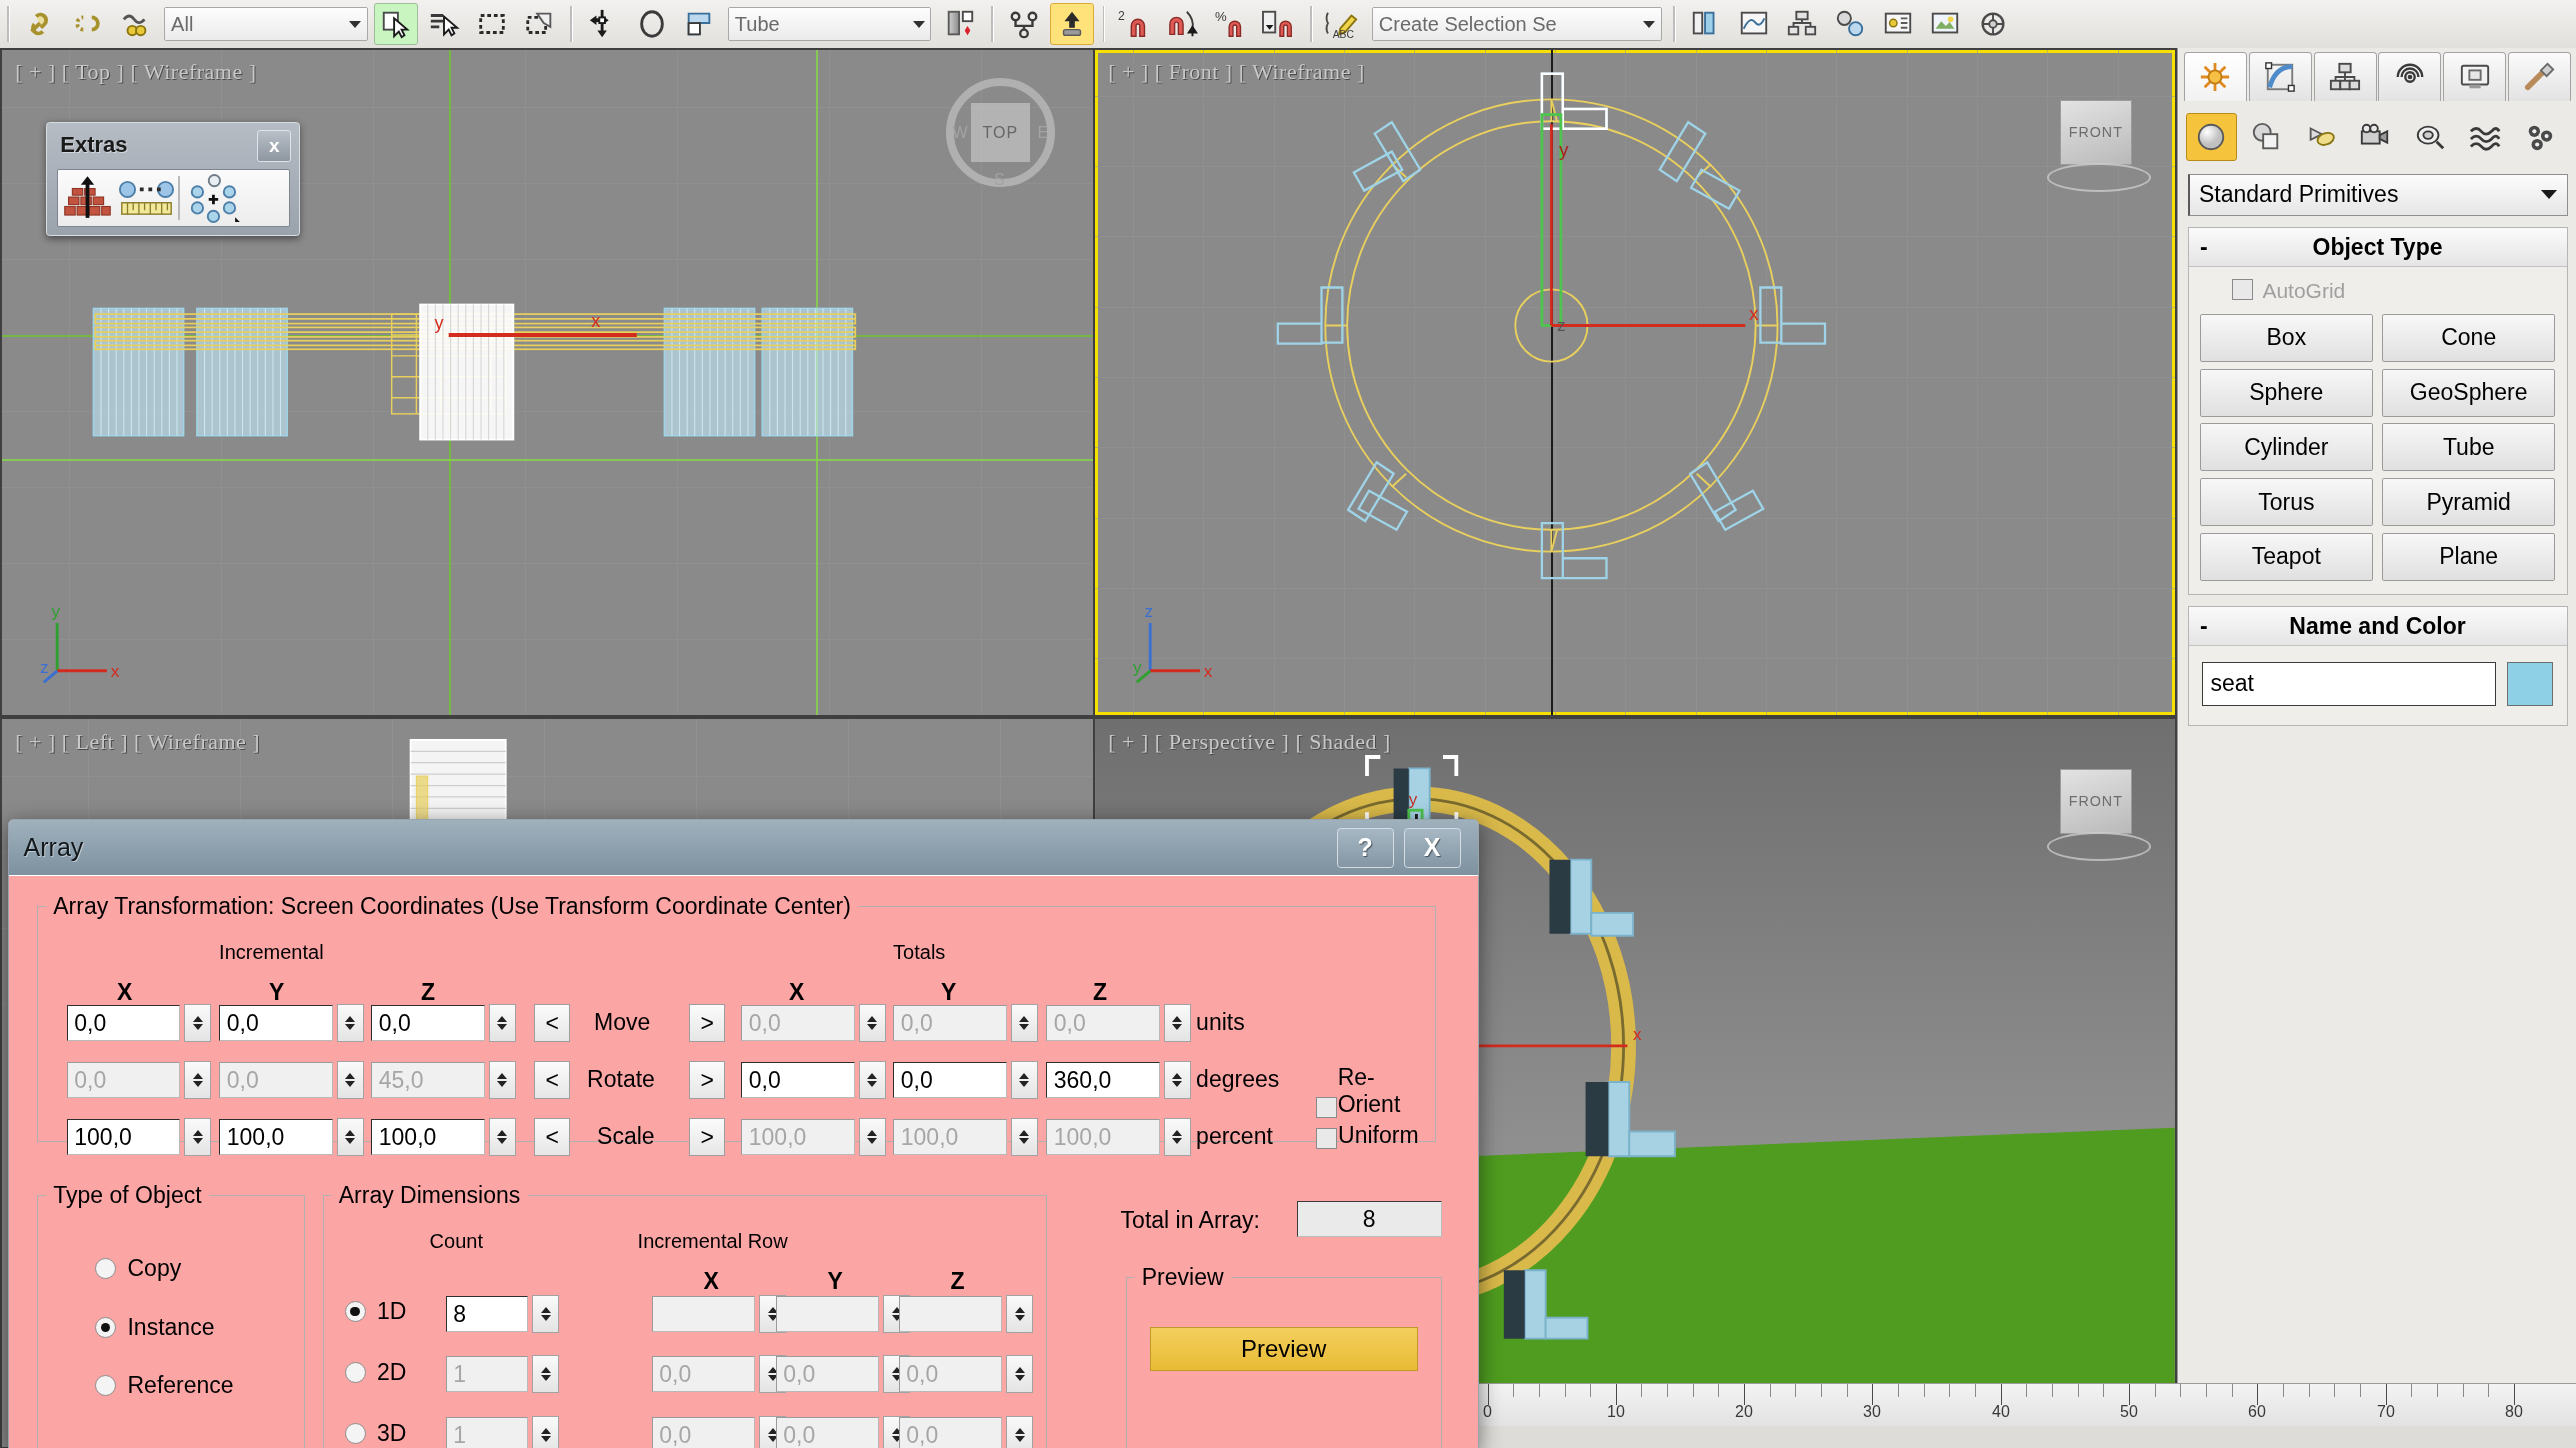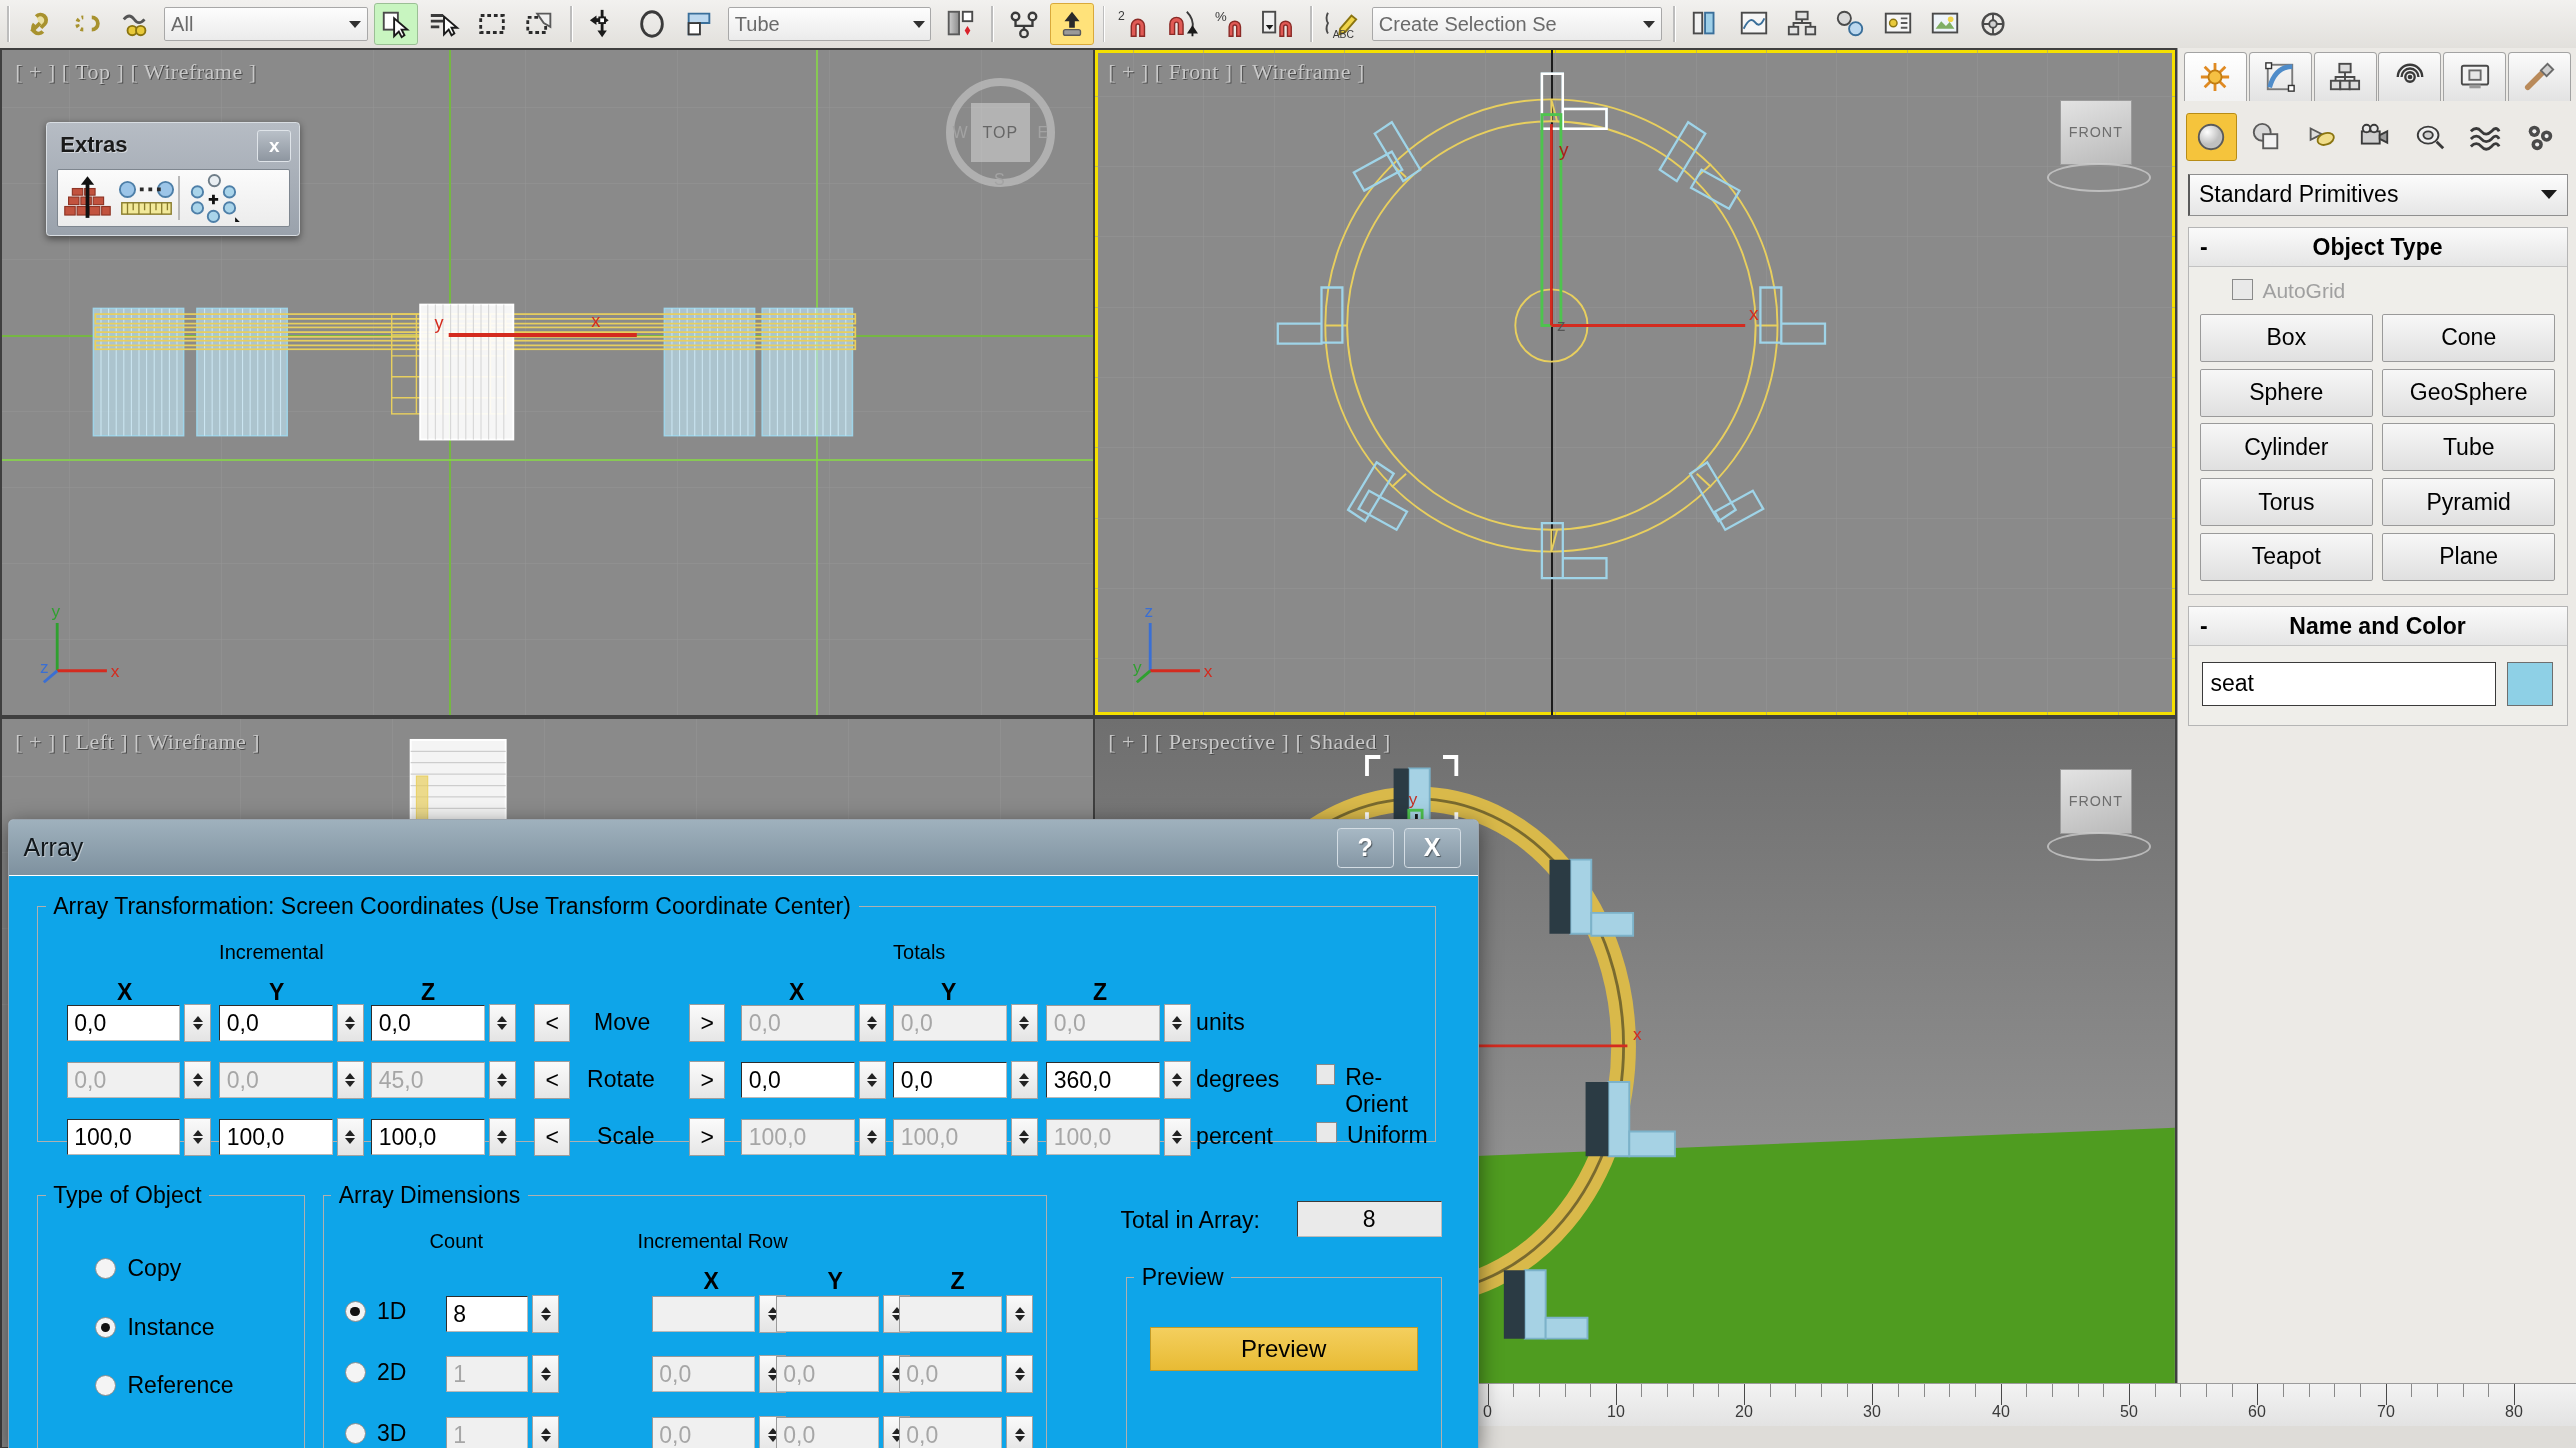--- a/index.html
+++ b/index.html
@@ -109,21 +109,21 @@
     background:#efefef;border:1.9px solid #9aa4ae;border-radius:5.7px 5.7px 0 0;
     box-shadow:0 5.7px 21px rgba(0,0,0,.5);z-index:20;}
   .dlg-tb{height:55px;background:linear-gradient(#9fb1bd,#7e919f);border-radius:3.8px 3.8px 0 0;
     position:relative;border-bottom:1px solid #6e7d88;}
   .dlg-tb .t{position:absolute;left:15px;top:13.3px;font-size:25px;color:#12181c;
     text-shadow:1px 1px 0 rgba(255,255,255,.45);}
   .dlg-tb .b{position:absolute;top:7.6px;width:55px;height:38px;
     background:linear-gradient(#a7b8c4,#8496a4);border:1px solid #d4dde4;border-radius:3.8px;
     color:#fff;font-size:25px;font-weight:bold;display:flex;align-items:center;justify-content:center;
     text-shadow:1px 1px 1px rgba(0,0,0,.5);}
-  .dlg-body{position:absolute;left:0;top:55px;right:0;bottom:0;background:#0ea5e9;
+  .dlg-body{position:absolute;left:0;top:55px;right:0;bottom:0;background:#fca5a5;
     border-top:1px solid #fff;}
   fieldset.gb{border:1px solid #b0b0b0;border-radius:0;margin:0;padding:0;position:absolute;}
   fieldset.gb > legend{font-size:23px;padding:0 7.6px;margin-left:7.6px;}
   .hdr{position:absolute;font-size:20px;}
   .colx{position:absolute;font-size:23px;font-weight:bold;}
   .spin{position:absolute;display:flex;align-items:center;}
   .spin .fld{height:34px;background:#fff;border:1px solid #b9b9b9;border-top:1.9px solid #2d2d2d;
     border-left:1.9px solid #2d2d2d;display:flex;align-items:center;padding-left:6.7px;font-size:23px;}
   .spin .fld.ro{background:#f0f0f0;border-top-color:#9a9a9a;border-left-color:#9a9a9a;color:#a6a6a6;}
   .spin .sp{width:25px;height:36px;margin-left:3.8px;background:linear-gradient(#fafafa,#e4e4e4);
@@ -131,21 +131,21 @@
   .spin .sp .u{width:0;height:0;border-left:5.7px solid transparent;border-right:5.7px solid transparent;border-bottom:6.7px solid #222;}
   .spin .sp .d{width:0;height:0;border-left:5.7px solid transparent;border-right:5.7px solid transparent;border-top:6.7px solid #222;}
   .arrowb{position:absolute;width:34px;height:36px;background:linear-gradient(#fbfbfb,#e6e6e6);
     border:1px solid #9d9d9d;display:flex;align-items:center;justify-content:center;font-size:23px;}
   .rowlbl{position:absolute;font-size:23px;}
   .radio{width:19px;height:19px;border-radius:50%;border:1.9px solid #8c8c8c;background:#f4f4f4;
     display:inline-flex;align-items:center;justify-content:center;}
   .radio i{width:9.5px;height:9.5px;border-radius:50%;background:#111;display:none;}
   .radio.on i{display:block;}
   .rrow{position:absolute;display:flex;align-items:center;gap:11.4px;font-size:23px;}
-  .cbrow{position:absolute;display:flex;align-items:flex-start;gap:10px;font-size:23px;}
+  .cbrow{position:absolute;display:flex;align-items:flex-end;gap:1px;font-size:23px;}
   .readonly{position:absolute;height:34px;background:#eaeaea;border:1px solid #bbb;
     border-top:1.9px solid #3b3b3b;border-left:1.9px solid #3b3b3b;display:flex;align-items:center;
     justify-content:center;font-size:23px;}
   .prevbtn{position:absolute;height:42px;background:linear-gradient(#f4cf5e,#e8bb34);
     border:1px solid #c09a28;display:flex;align-items:center;justify-content:center;font-size:24px;}
 
   
   .ruler{position:absolute;left:1478px;top:1383px;width:1098px;height:43px;
     background:linear-gradient(#f3f3f3,#e2e2e2);border-top:1px solid #9c9c9c;}
   .ruler .tk{position:absolute;top:0;width:1px;height:13.3px;background:#8a8a8a;}

